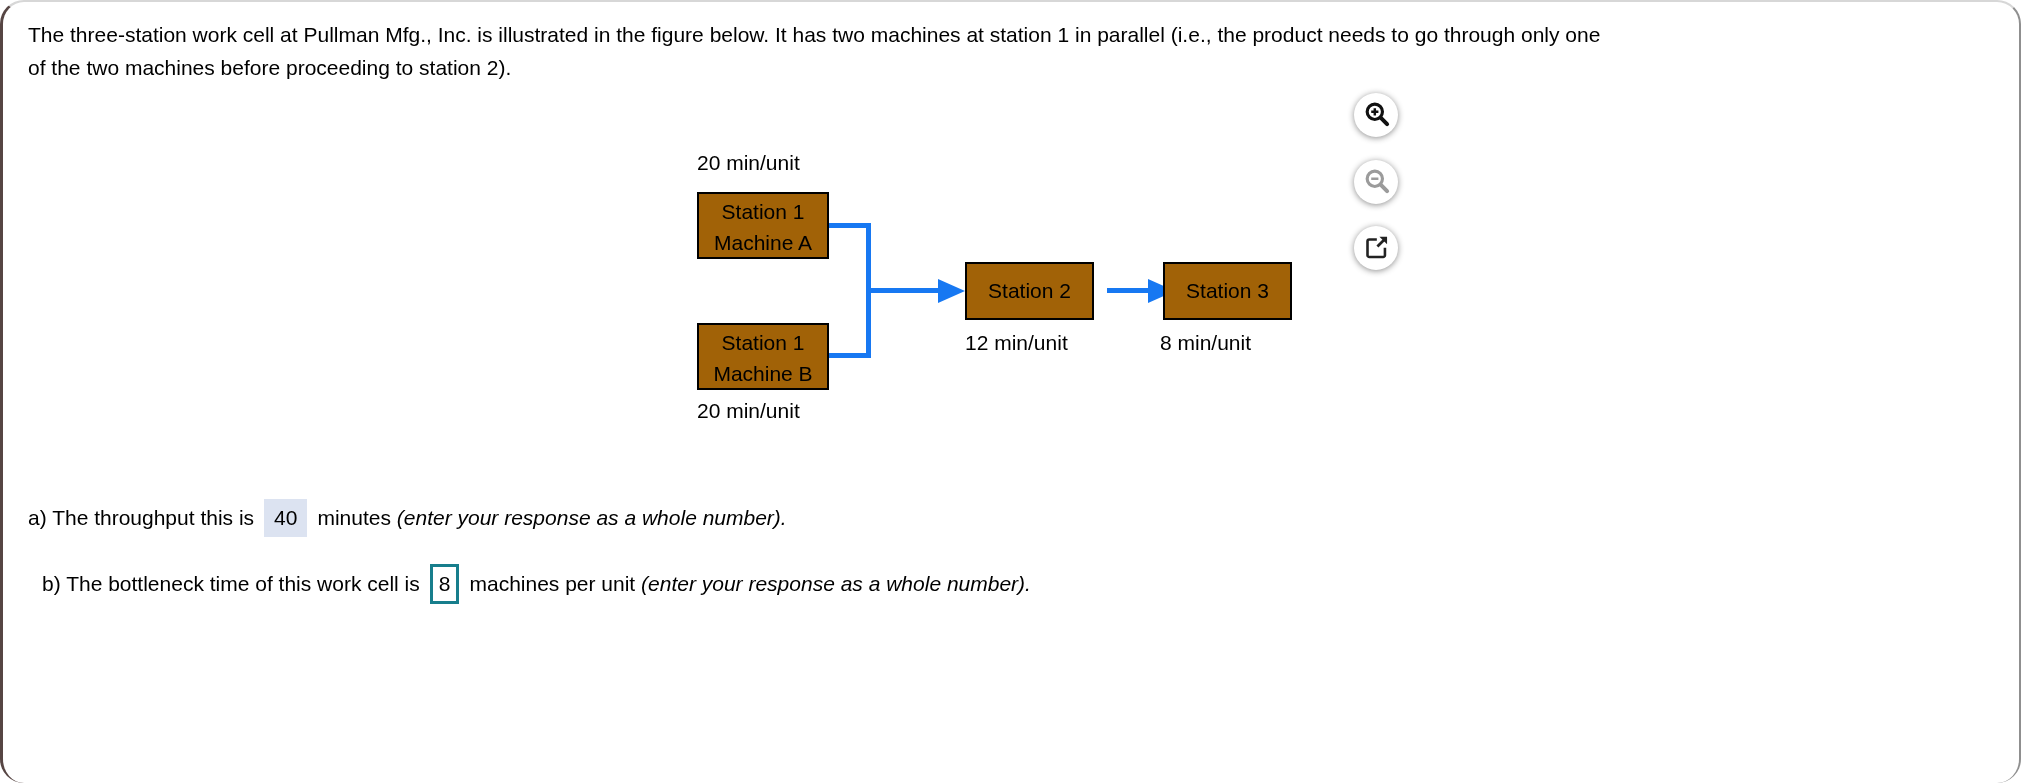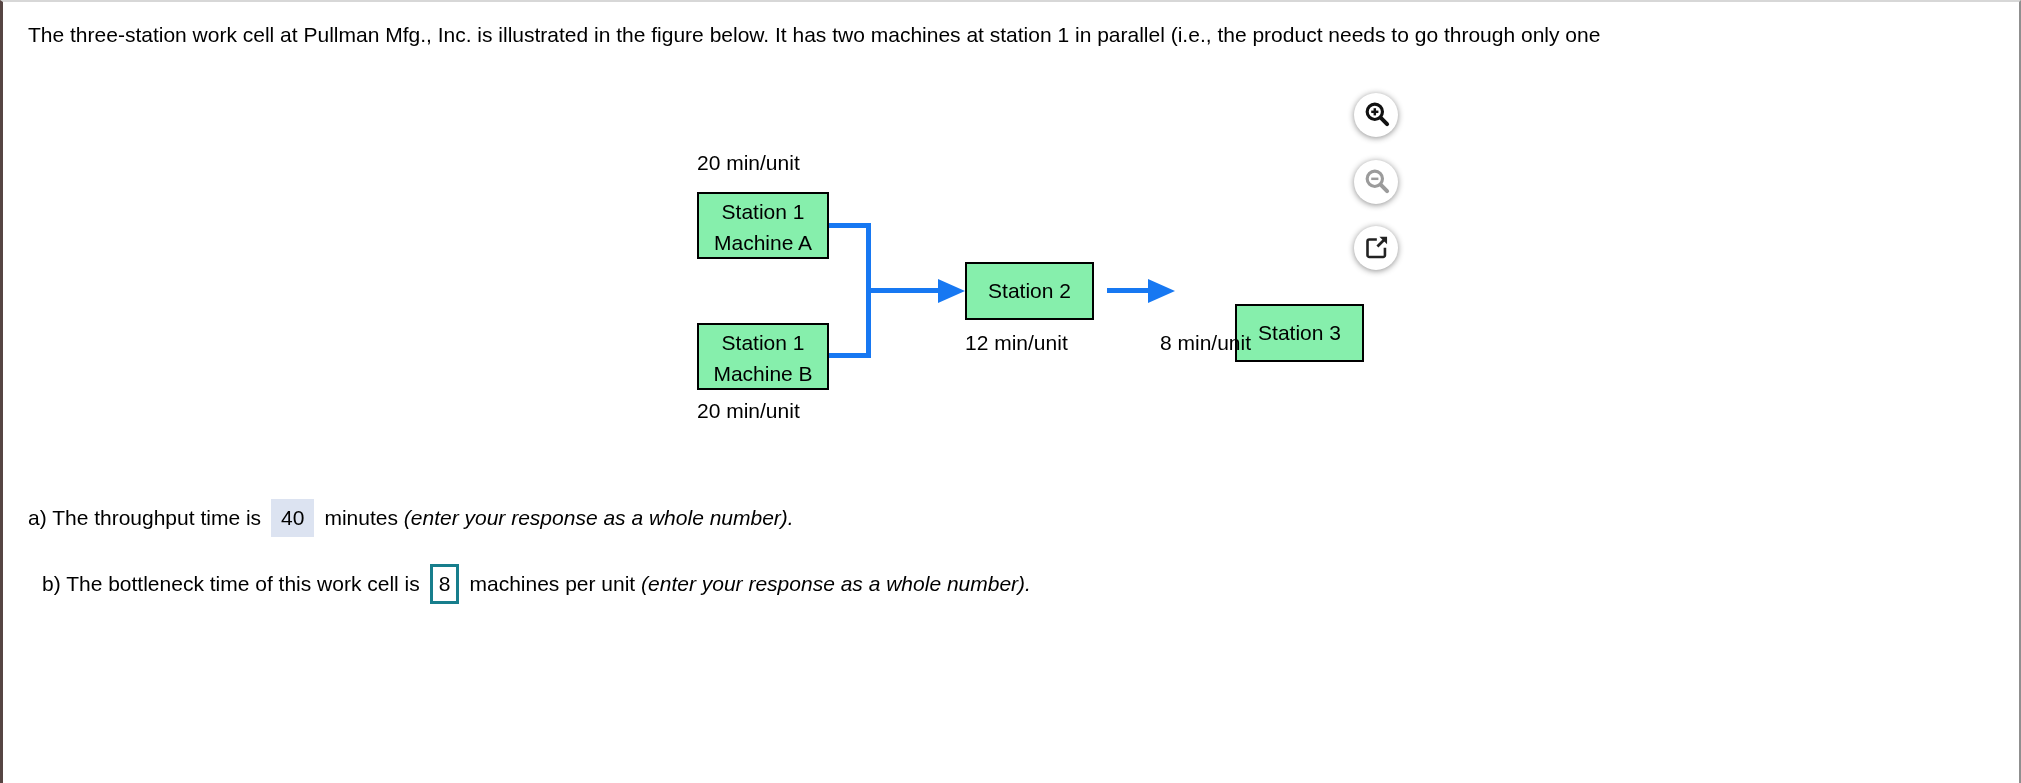--- a/index.html
+++ b/index.html
@@ -8,38 +8,39 @@
   .page {
     position: relative;
     width: 2021px;
     height: 783px;
     box-sizing: border-box;
     background: #fff;
     border-top: 2px solid #d7d7d7;
     border-left: 3px solid #564543;
     border-right: 2px solid #8f8f8f;
     overflow: hidden;
+    border-radius: 24px;
     --blue: #1778F2;
   }
 
   .question {
     position: absolute;
     left: 25px;
     top: 16px;
     font-size: 21px;
     line-height: 33px;
     white-space: nowrap;
   }
 
   
   .stn-box {
     position: absolute;
     box-sizing: border-box;
     border: 2px solid #000;
-    background: #86efac;
+    background: #a16207;
     text-align: center;
     font-size: 21px;
   }
   .box-two-line { width: 132px; height: 67px; line-height: 31px; padding-top: 2px; }
   .box-one-line { width: 129px; height: 58px; line-height: 54px; }
 
   .rate {
     position: absolute;
     font-size: 21px;
     text-align: left;
@@ -98,20 +99,21 @@
   }
   .hint { font-style: italic; }
 </style>
 </head>
 <body>
 
 <div class="page">
 
   <div class="question">
     <div>The three-station work cell at Pullman Mfg., Inc. is illustrated in the figure below. It has two machines at station 1 in parallel (i.e., the product needs to go through only one</div>
+    <div>of the two machines before proceeding to station 2).</div>
   </div>
 
   <div>
 
     <div class="rate" style="left:694px; top:149px; width:132px;">20 min/unit</div>
 
     <div class="stn-box box-two-line" style="left:694px; top:190px;">
       <div>Station 1</div>
       <div>Machine A</div>
     </div>
@@ -129,21 +131,21 @@
 
     <div class="shaft" style="left:863px; top:286px; width:72px;"></div>
     <div class="arrowhead" style="left:935px; top:277px;"></div>
 
     <div class="stn-box box-one-line" style="left:962px; top:260px;">Station 2</div>
     <div class="rate" style="left:962px; top:329px; width:142px;">12 min/unit</div>
 
     <div class="shaft" style="left:1104px; top:286px; width:41px;"></div>
     <div class="arrowhead" style="left:1145px; top:277px;"></div>
 
-    <div class="stn-box box-one-line" style="left:1232px; top:260px;margin-top:42px;">Station 3</div>
+    <div class="stn-box box-one-line" style="left:1160px; top:260px;">Station 3</div>
     <div class="rate" style="left:1157px; top:329px; width:142px;">8 min/unit</div>
   </div>
 
   <button class="icon-btn" style="top:91px;">
     <span>
       <svg width="27" height="27" viewBox="0 0 24 24">
         <circle cx="10.5" cy="10.5" r="6.8" fill="none" stroke="#111" stroke-width="2.8"></circle>
         <line x1="15.7" y1="15.7" x2="21.4" y2="21.4" stroke="#111" stroke-width="3.6" stroke-linecap="round"></line>
         <line x1="7.3" y1="10.5" x2="13.7" y2="10.5" stroke="#111" stroke-width="2.2"></line>
         <line x1="10.5" y1="7.3" x2="10.5" y2="13.7" stroke="#111" stroke-width="2.2"></line>
@@ -165,21 +167,21 @@
     <span>
       <svg width="27" height="27" viewBox="0 0 24 24">
         <path d="M19.5 13 V19.7 A1.6 1.6 0 0 1 17.9 21.3 H5.6 A1.6 1.6 0 0 1 4 19.7 V7.4 A1.6 1.6 0 0 1 5.6 5.8 H12.3" fill="none" stroke="#222" stroke-width="2.3"></path>
         <line x1="12.8" y1="12" x2="20.2" y2="4.6" stroke="#222" stroke-width="2.4"></line>
         <polygon points="14.6,3.3 21.4,3.3 21.4,10.1" fill="#222"></polygon>
       </svg>
     </span>
   </button>
 
   <div class="answer-row" style="top:494px; height:44px;">
-    <span>a) The throughput time is</span>
+    <span>a) The throughput this is</span>
     <span class="answer-filled">40</span>
     <span>minutes</span>
     <span> </span>
     <span class="hint">(enter your response as a whole number).</span>
   </div>
 
   <div class="answer-row" style="top:560px; height:44px;margin-left:14px;">
     <span>b) The bottleneck time of this work cell is</span>
     <span class="answer-input">8</span>
     <span>machines per unit</span>

